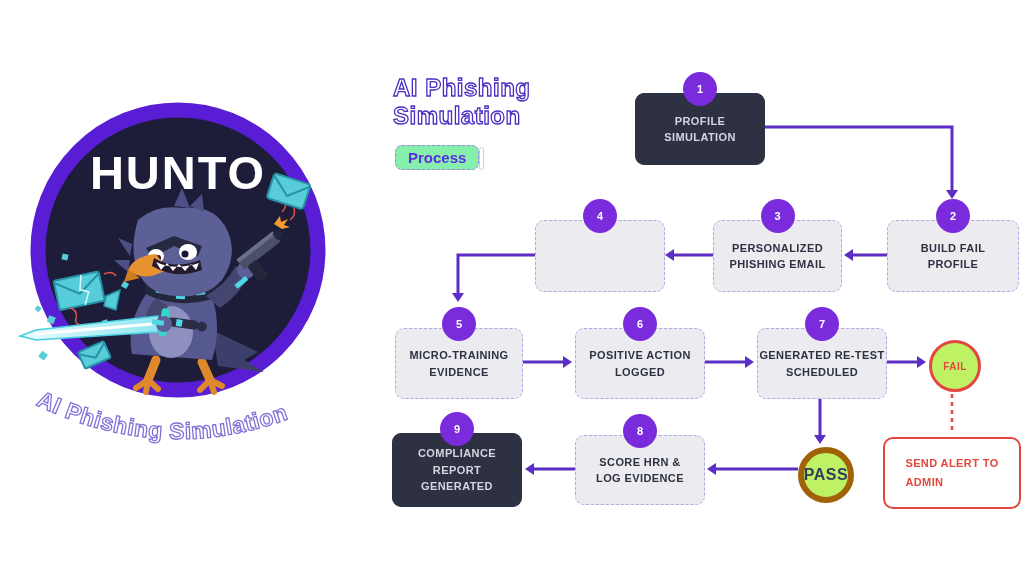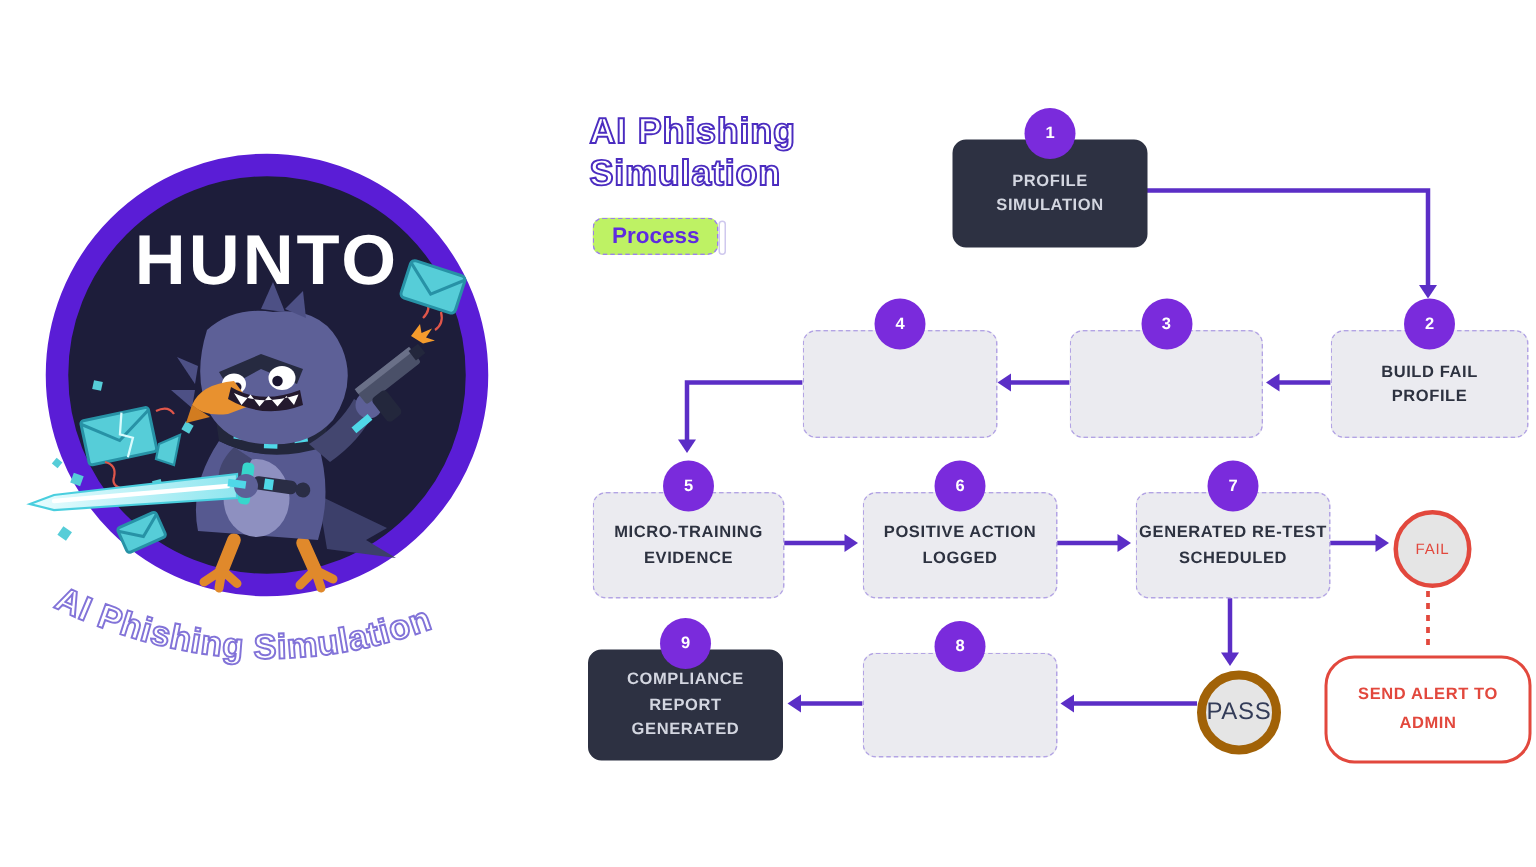--- a/index.html
+++ b/index.html
@@ -3,42 +3,42 @@
 <meta charset="utf-8">
 <style>
   html,body{margin:0;padding:0;background:#fff;}
   .canvas{position:relative;width:1024px;height:578px;background:#fff;overflow:hidden;
           font-family:"Liberation Sans",sans-serif;}
   
   .page-title{position:absolute;left:393px;top:74px;font-size:24px;font-weight:800;
               line-height:1.18;letter-spacing:.5px;color:#fff;white-space:pre-line;
               -webkit-text-stroke:1.3px #4b2cc0;}
   .process-badge{position:absolute;left:395px;top:145px;padding:3px 12px;border-radius:7px;
-                 background:#bef264;border:1.5px dashed #9b82e8;color:#5f2be0;
+                 background:#86efac;border:1.5px dashed #9b82e8;color:#5f2be0;
                  font-size:15px;font-weight:700;}
   .ghost-badge{position:absolute;left:479px;top:147px;width:3px;height:21px;
                border-radius:3px;border:1.5px solid #cfc8ee;background:#fff;}
   
   .stepbox{position:absolute;border-radius:9px;display:flex;align-items:center;justify-content:center;
            text-align:center;z-index:2;}
   .stepbox.light{background:#ebebf0;border:1px dashed #b3a4e4;color:#2d3240;}
   .stepbox.dark{background:#2d3142;border:1px solid #2d3142;color:#d3d6e0;}
   .box-label{font-size:11px;font-weight:700;letter-spacing:.4px;line-height:1.5;white-space:pre-line;}
   .numbadge{position:absolute;left:50%;top:-22px;transform:translateX(-50%);width:34px;height:34px;
             border-radius:50%;background:#7a2bdc;color:#fff;font-size:11px;font-weight:700;
             display:flex;align-items:center;justify-content:center;z-index:3;}
-  .outcircle{position:absolute;border-radius:50%;background:#e5e5e5;display:flex;align-items:center;
-             justify-content:center;font-weight:400;z-index:2;}
+  .outcircle{position:absolute;border-radius:50%;background:#bef264;display:flex;align-items:center;
+             justify-content:center;font-weight:700;z-index:2;}
   .fail-circle{left:929px;top:340px;width:46px;height:46px;border:3px solid #e2483d;
                color:#e2483d;font-size:10px;letter-spacing:.5px;}
   .pass-circle{left:798px;top:447px;width:44px;height:44px;border:6px solid #a16207;
                color:#333c58;font-size:16px;letter-spacing:.5px;}
-  .alert-box{position:absolute;left:883px;top:437px;width:134px;height:68px;border-radius:20px;
+  .alert-box{position:absolute;left:883px;top:437px;width:134px;height:68px;border-radius:10px;
              background:#fff;border:2px solid #e2483d;color:#e2483d;display:flex;align-items:center;
-             justify-content:center;text-align:center;font-size:11px;font-weight:700;
+             justify-content:center;font-size:11px;font-weight:700;
              letter-spacing:.4px;line-height:1.7;white-space:pre-line;z-index:2;}
   .connectors{position:absolute;left:0;top:0;z-index:1;}
   .logo-wrap{position:absolute;left:6px;top:84px;width:348px;height:380px;}
 </style>
 </head>
 <body>
 
 <div class="canvas">
 
   <div class="logo-wrap">
@@ -195,20 +195,22 @@
     <div class="box-label">PROFILE
 SIMULATION</div>
   </div>
   <div class="stepbox light" style="left:887px;top:220px;width:130px;height:70px;">
     <div class="numbadge">2</div>
     <div class="box-label">BUILD FAIL
 PROFILE</div>
   </div>
   <div class="stepbox light" style="left:713px;top:220px;width:127px;height:70px;">
     <div class="numbadge">3</div>
+    <div class="box-label">PERSONALIZED
+PHISHING EMAIL</div>
   </div>
   <div class="stepbox light" style="left:535px;top:220px;width:128px;height:70px;">
     <div class="numbadge">4</div>
   </div>
   <div class="stepbox light" style="left:395px;top:328px;width:126px;height:69px;">
     <div class="numbadge">5</div>
     <div class="box-label">MICRO-TRAINING
 EVIDENCE</div>
   </div>
   <div class="stepbox light" style="left:575px;top:328px;width:128px;height:69px;">
@@ -216,20 +218,22 @@
     <div class="box-label">POSITIVE ACTION
 LOGGED</div>
   </div>
   <div class="stepbox light" style="left:757px;top:328px;width:128px;height:69px;">
     <div class="numbadge">7</div>
     <div class="box-label">GENERATED RE-TEST
 SCHEDULED</div>
   </div>
   <div class="stepbox light" style="left:575px;top:435px;width:128px;height:68px;">
     <div class="numbadge">8</div>
+    <div class="box-label">SCORE HRN &amp;
+LOG EVIDENCE</div>
   </div>
   <div class="stepbox dark" style="left:392px;top:433px;width:128px;height:72px;">
     <div class="numbadge">9</div>
     <div class="box-label">COMPLIANCE
 REPORT
 GENERATED</div>
   </div>
 
   <div class="outcircle fail-circle">FAIL</div>
   <div class="outcircle pass-circle">PASS</div>

